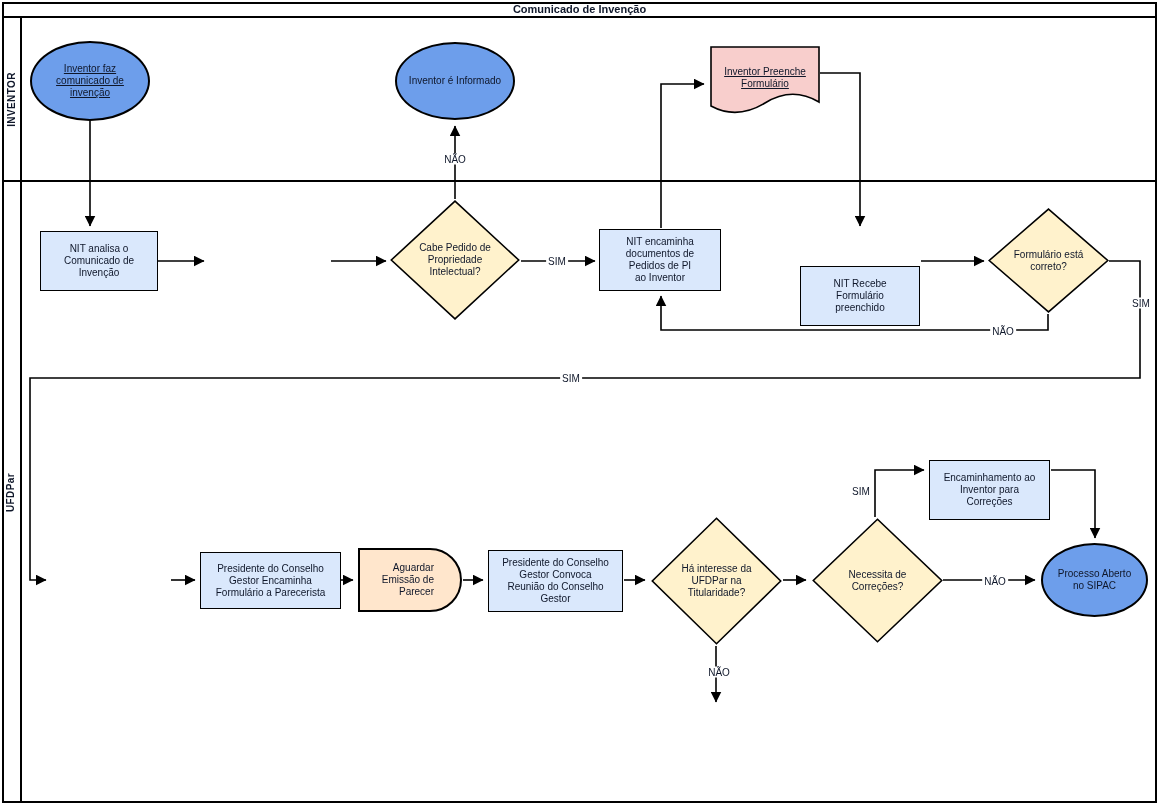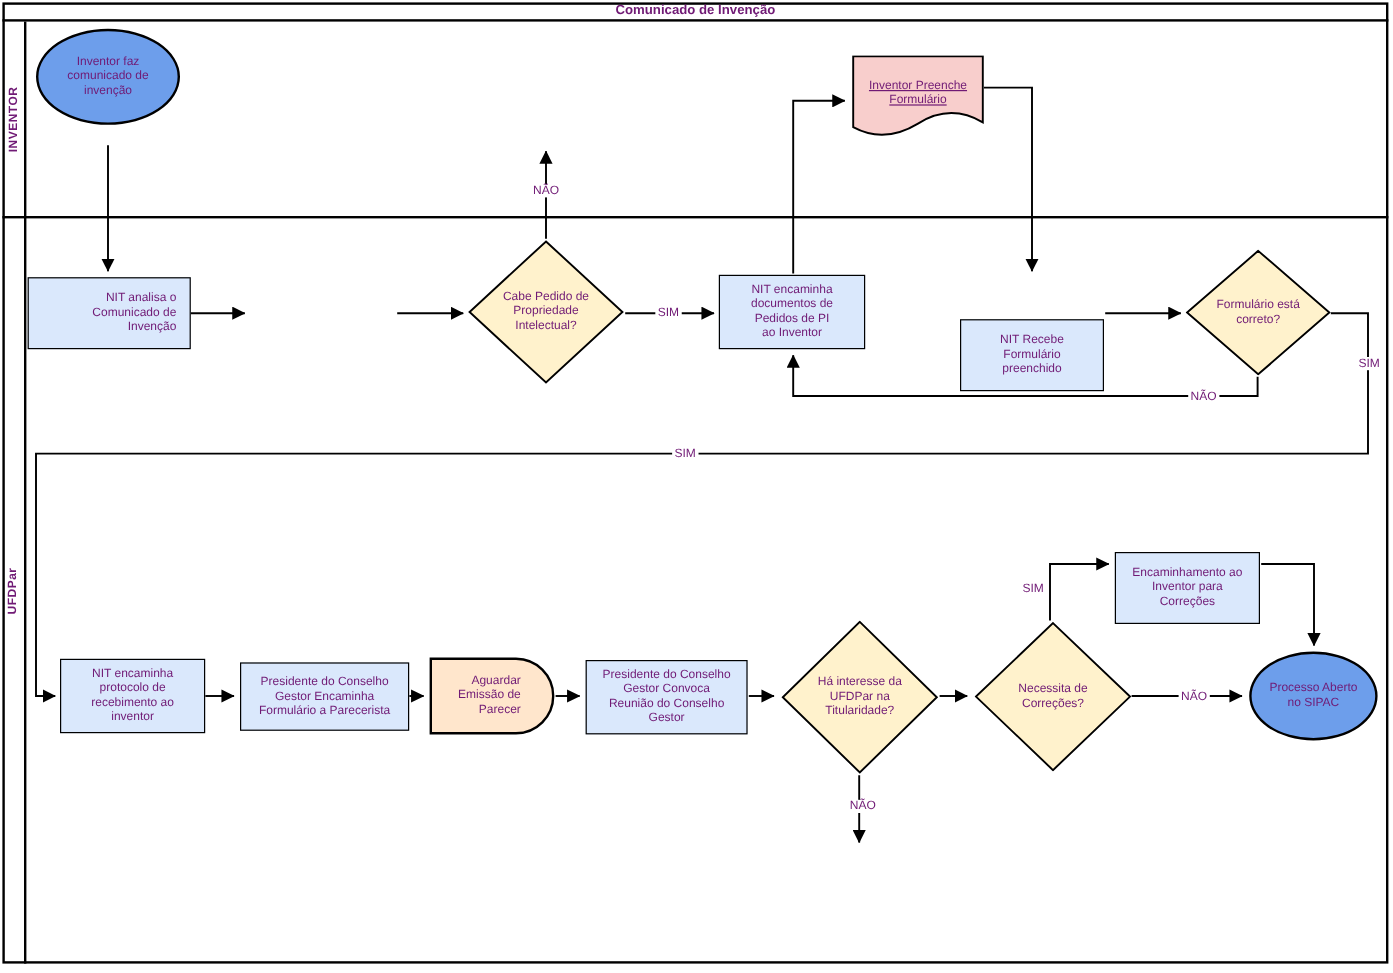--- a/index.html
+++ b/index.html
@@ -1,17 +1,17 @@
 <!DOCTYPE html>
 <html><head>
 <meta charset="utf-8">
 <style>
   html,body{margin:0;padding:0;background:#fff;}
   #stage{position:relative;width:1161px;height:811px;background:#fff;
-         font-family:"Liberation Sans", sans-serif;color:#701a75;overflow:hidden;}
+         font-family:"Liberation Sans", sans-serif;color:#0f172a;overflow:hidden;}
   *{box-sizing:border-box;}
 
   
   .frame{position:absolute;left:2px;top:2px;width:1155px;height:801px;border:2px solid #000;z-index:0;}
   .title-band{position:absolute;left:2px;top:2px;width:1155px;height:16px;border-bottom:2px solid #000;
               display:flex;align-items:center;justify-content:center;
               font-size:11px;font-weight:bold;z-index:1;}
   .label-col-line{position:absolute;left:20px;top:18px;height:785px;width:0;border-left:2px solid #000;z-index:1;}
   .lane-divider{position:absolute;left:2px;top:180px;width:1155px;height:0;border-top:2px solid #000;z-index:1;}
   .lane-label{position:absolute;left:2px;width:18px;display:flex;align-items:center;justify-content:center;z-index:1;}
@@ -79,33 +79,36 @@
     <polyline points="341,580 353,580" marker-end="url(#arr)"></polyline>
     <polyline points="463,580 483,580" marker-end="url(#arr)"></polyline>
     <polyline points="624,580 645,580" marker-end="url(#arr)"></polyline>
     <polyline points="783,580 806,580" marker-end="url(#arr)"></polyline>
     <polyline points="716,646 716,702" marker-end="url(#arr)"></polyline>
     <polyline points="875,517 875,470 924,470" marker-end="url(#arr)"></polyline>
     <polyline points="1051,470 1095,470 1095,538" marker-end="url(#arr)"></polyline>
     <polyline points="943,580 1035,580" marker-end="url(#arr)"></polyline>
   </svg>
 
-  <div class="node ellipse" style="left:30px;top:24px;width:120px;height:80px;">
+  <div class="node ellipse" style="left:30px;top:41px;width:120px;height:80px;text-decoration:underline;">
     <span>Inventor faz comunicado de invenção</span>
   </div>
 
+  <div class="node ellipse" style="left:395px;top:42px;width:120px;height:78px;">
+    <span>Inventor é Informado</span>
+  </div>
 
   <div class="node doc" style="left:710px;top:46px;width:110px;height:72px;text-decoration:underline;">
     <svg viewBox="0 0 110 72" preserveAspectRatio="none">
       <path d="M1,1 L109,1 L109,56 Q82,40 55,57 Q27,74 1,60 Z"></path>
     </svg>
     <span class="txt">Inventor Preenche Formulário</span>
   </div>
 
-  <div class="node box pad-md" style="left:23px;top:231px;width:136px;height:60px;text-align:right;">
+  <div class="node box pad-md" style="left:40px;top:231px;width:118px;height:60px;">
     <span>NIT analisa o Comunicado de Invenção</span>
   </div>
 
 
   <div class="node box pad-lg" style="left:599px;top:229px;width:122px;height:62px;">
     <span>NIT encaminha documentos de Pedidos de PI ao Inventor</span>
   </div>
 
   <div class="node diamond" style="left:390px;top:200px;width:130px;height:120px;">
     <svg viewBox="0 0 100 100" preserveAspectRatio="none">
@@ -118,23 +121,20 @@
     <span>NIT Recebe Formulário preenchido</span>
   </div>
 
   <div class="node diamond" style="left:988px;top:208px;width:121px;height:105px;">
     <svg viewBox="0 0 100 100" preserveAspectRatio="none">
       <polygon points="50,1 99,50 50,99 1,50"></polygon>
     </svg>
     <span class="txt">Formulário está correto?</span>
   </div>
 
-  <div class="node box pad-md" style="left:50px;top:549px;width:121px;height:62px;">
-    <span>NIT encaminha protocolo de recebimento ao inventor</span>
-  </div>
 
   <div class="node box pad-md" style="left:200px;top:552px;width:141px;height:57px;">
     <span>Presidente do Conselho Gestor Encaminha Formulário a Parecerista</span>
   </div>
 
   <div class="node delay" style="left:358px;top:548px;width:104px;height:64px;">
     <span>Aguardar Emissão de Parecer</span>
   </div>
 
   <div class="node box pad-md" style="left:488px;top:550px;width:135px;height:62px;">

